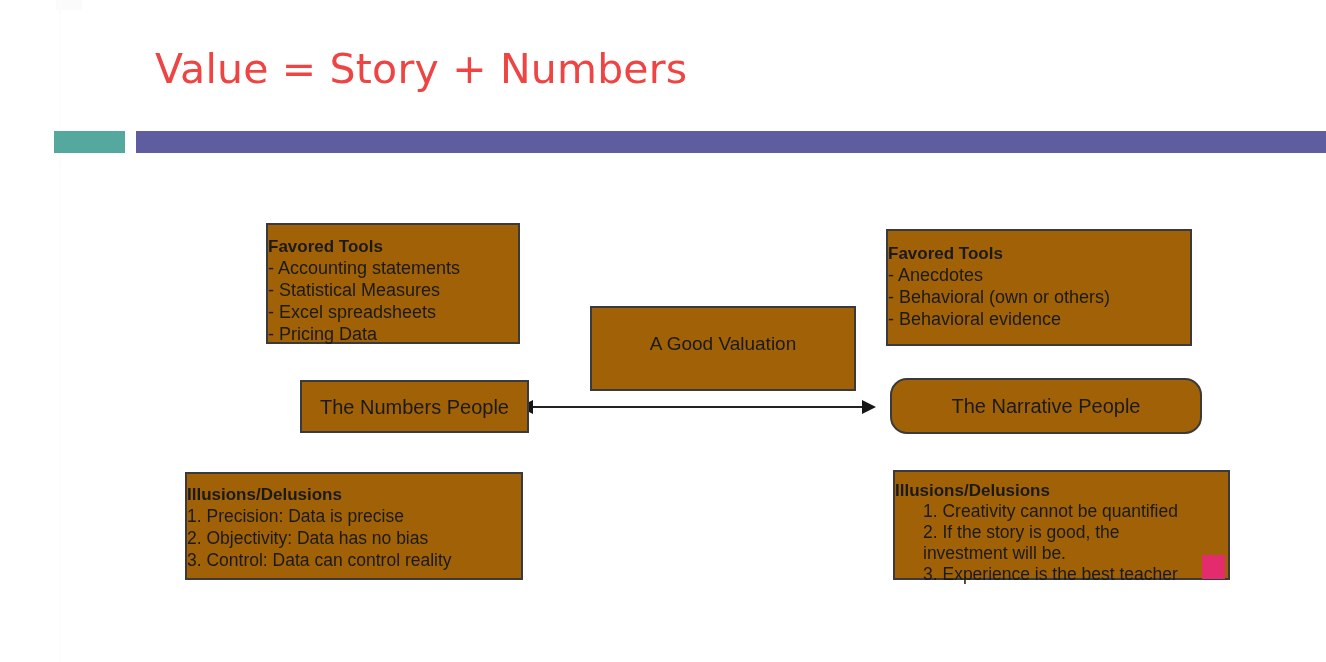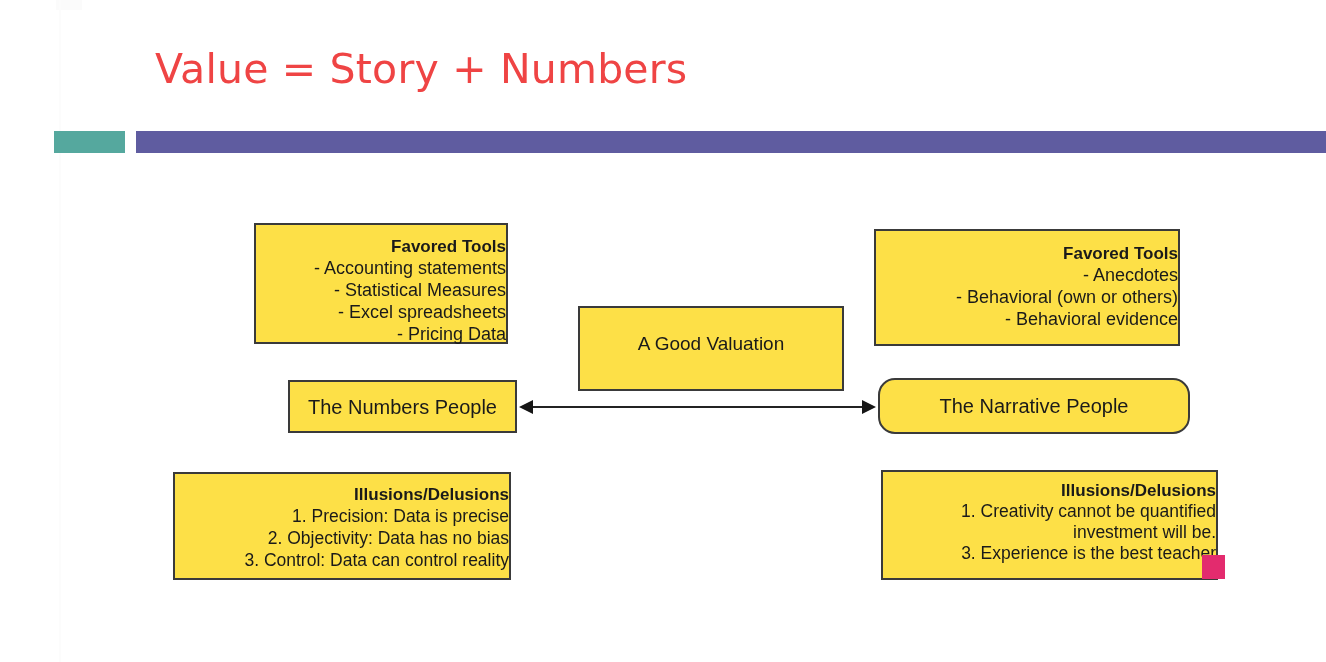--- a/index.html
+++ b/index.html
@@ -64,24 +64,25 @@
     width: 1190px;
     height: 22px;
     background: #5f5ca0;
   }
 
   
   .dbox {
     position: absolute;
     box-sizing: border-box;
     border: 2px solid #3a3a3a;
-    background: #fde047;
+    background: #a16207;
     font-family: "Liberation Sans", sans-serif;
     color: #1a1a1a;
-    text-align: right;
+    text-align: left;
+    margin-left: 12px;
   }
   .dbox .bx-title {
     font-weight: bold;
     font-size: 17px;
     line-height: 21px;
     display: block;
   }
   .dbox .bx-line {
     font-size: 18px;
     line-height: 22px;
@@ -152,21 +153,21 @@
   }
   #box-illusions-right {
     left: 881px;
     top: 470px;
     width: 337px;
     height: 110px;
     padding-top: 8px;
   }
   #box-illusions-left .bx-line,
   #box-illusions-right .bx-line { font-size: 17.5px; line-height: 22px; }
-  #box-illusions-right .bx-line { line-height: 21px; }
+  #box-illusions-right .bx-line { line-height: 21px; padding-left: 28px; }
 
   
   .arrow-line {
     position: absolute;
     left: 521px;
     top: 406px;
     width: 347px;
     height: 2px;
     background: #232323;
   }
@@ -245,19 +246,20 @@
   <div class="dbox" id="box-illusions-left">
     <span class="bx-title">Illusions/Delusions</span>
     <span class="bx-line">1. Precision: Data is precise</span>
     <span class="bx-line">2. Objectivity: Data has no bias</span>
     <span class="bx-line">3. Control: Data can control reality</span>
   </div>
 
   <div class="dbox" id="box-illusions-right">
     <span class="bx-title">Illusions/Delusions</span>
     <span class="bx-line">1. Creativity cannot be quantified</span>
+    <span class="bx-line">2. If the story is good, the</span>
     <span class="bx-line">investment will be.</span>
     <span class="bx-line">3. Experience is the best teacher</span>
   </div>
 
   <div class="pink-swatch"></div>
 
 </div>
 
 </body></html>

